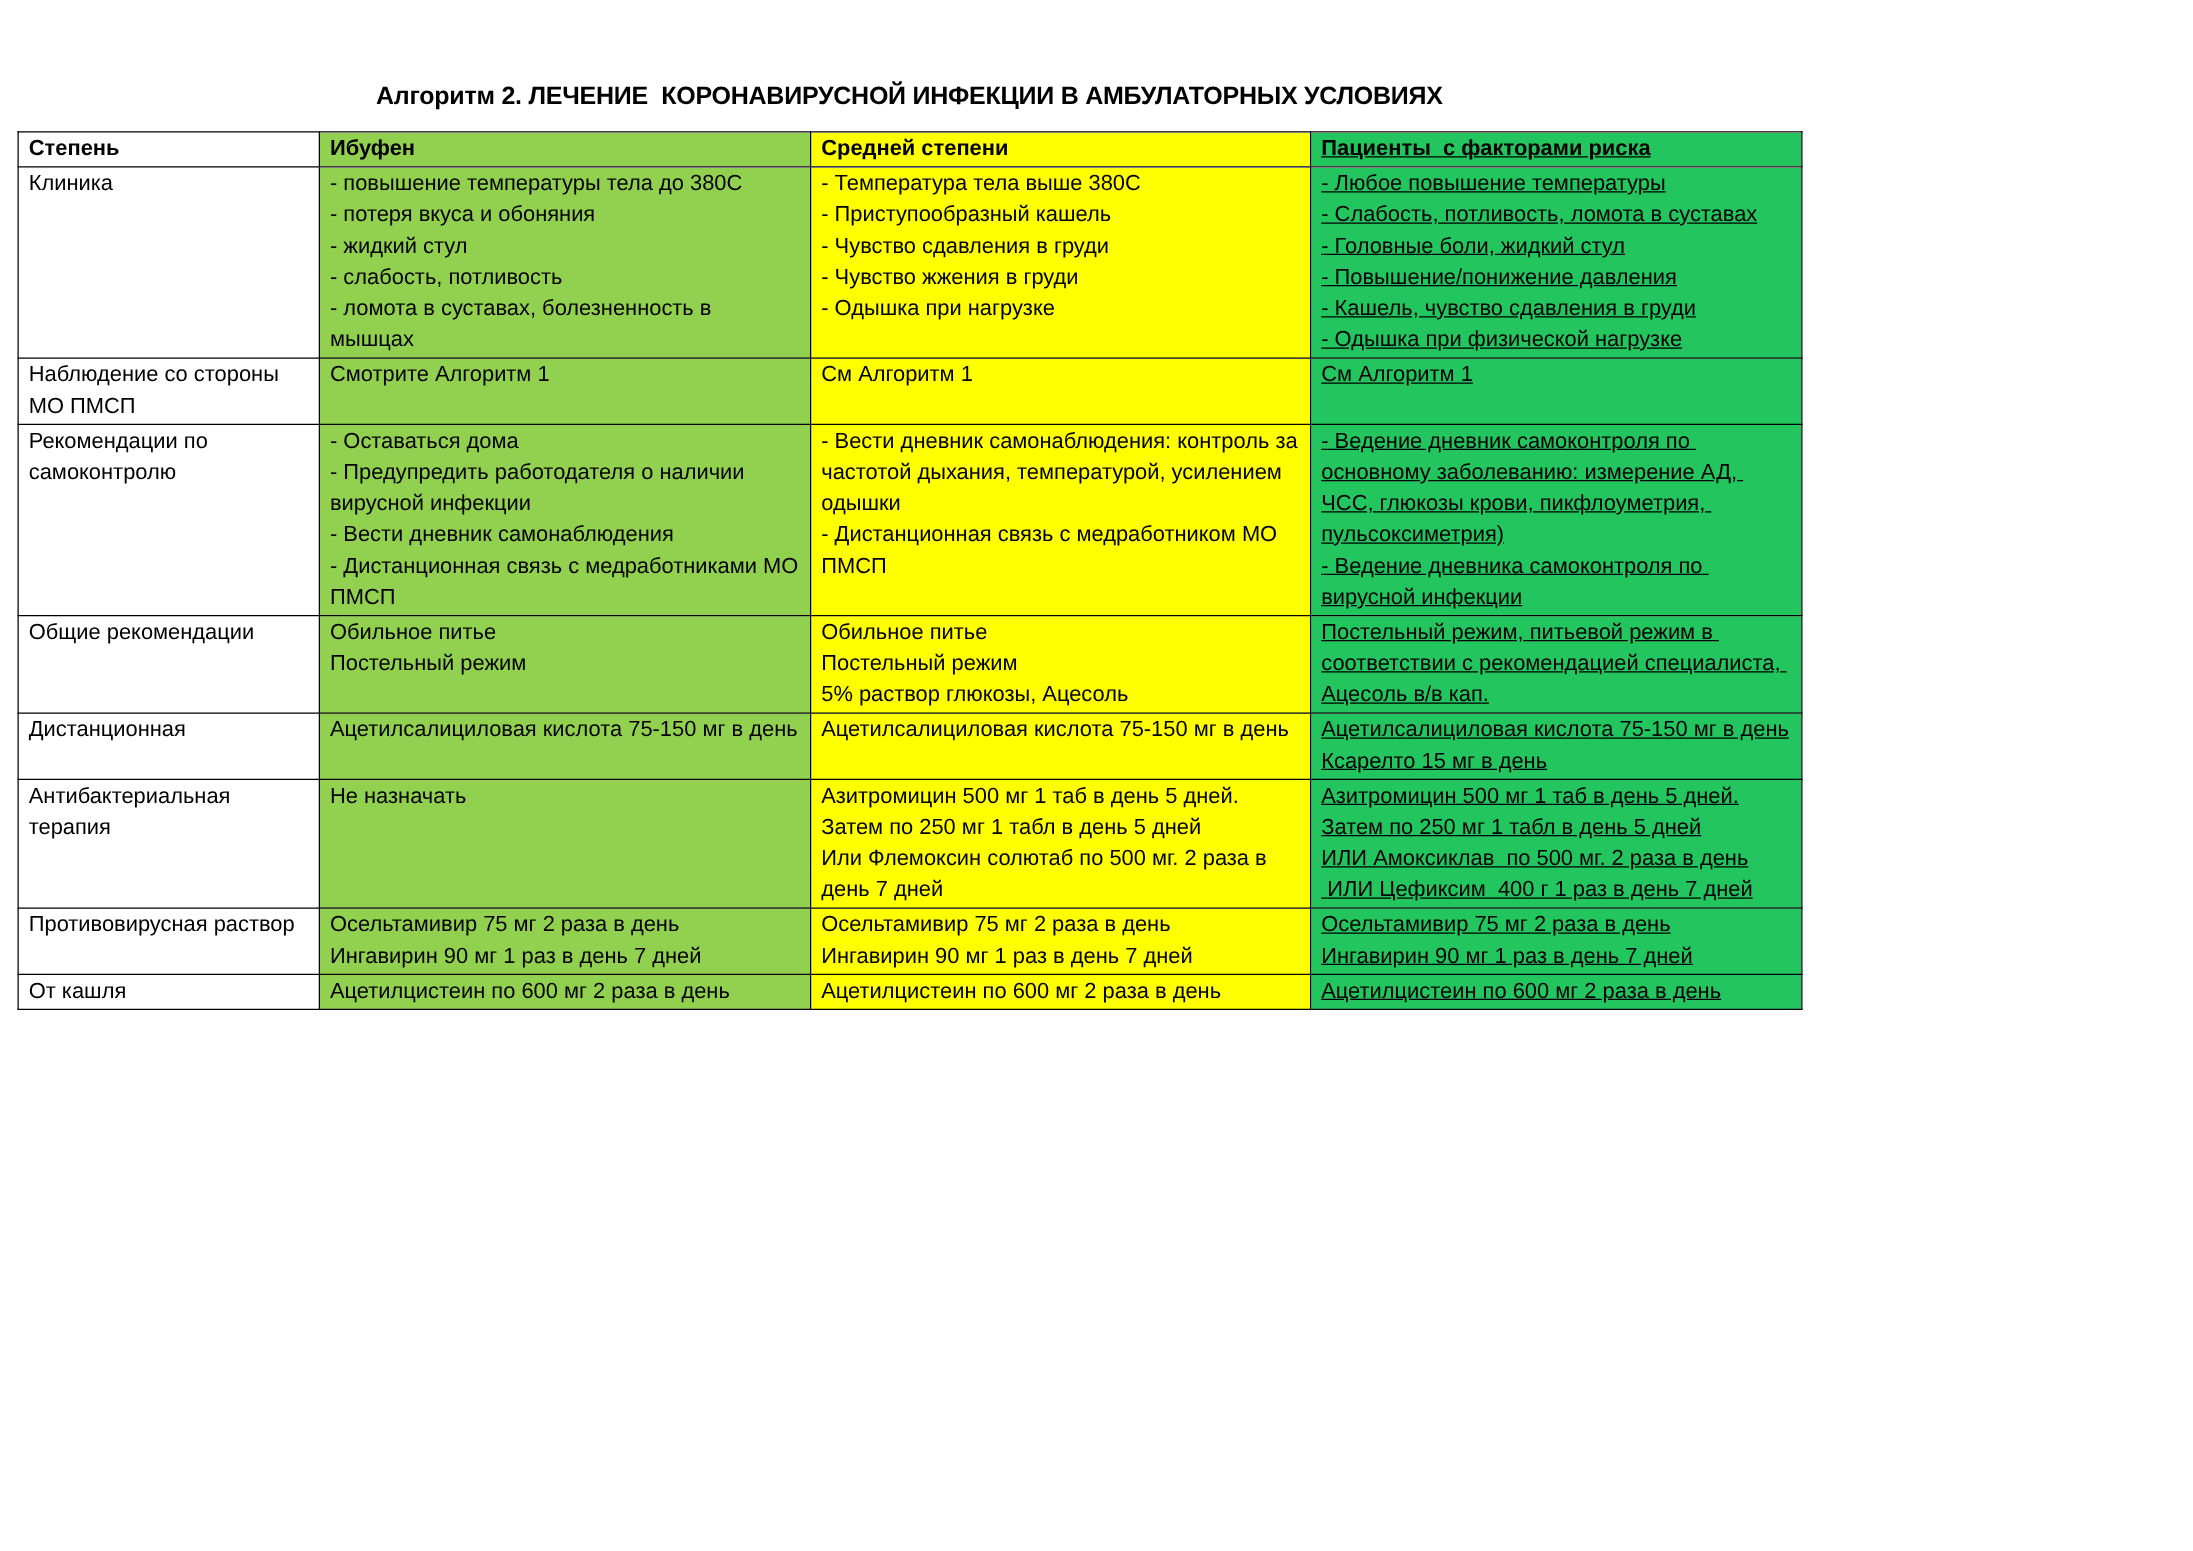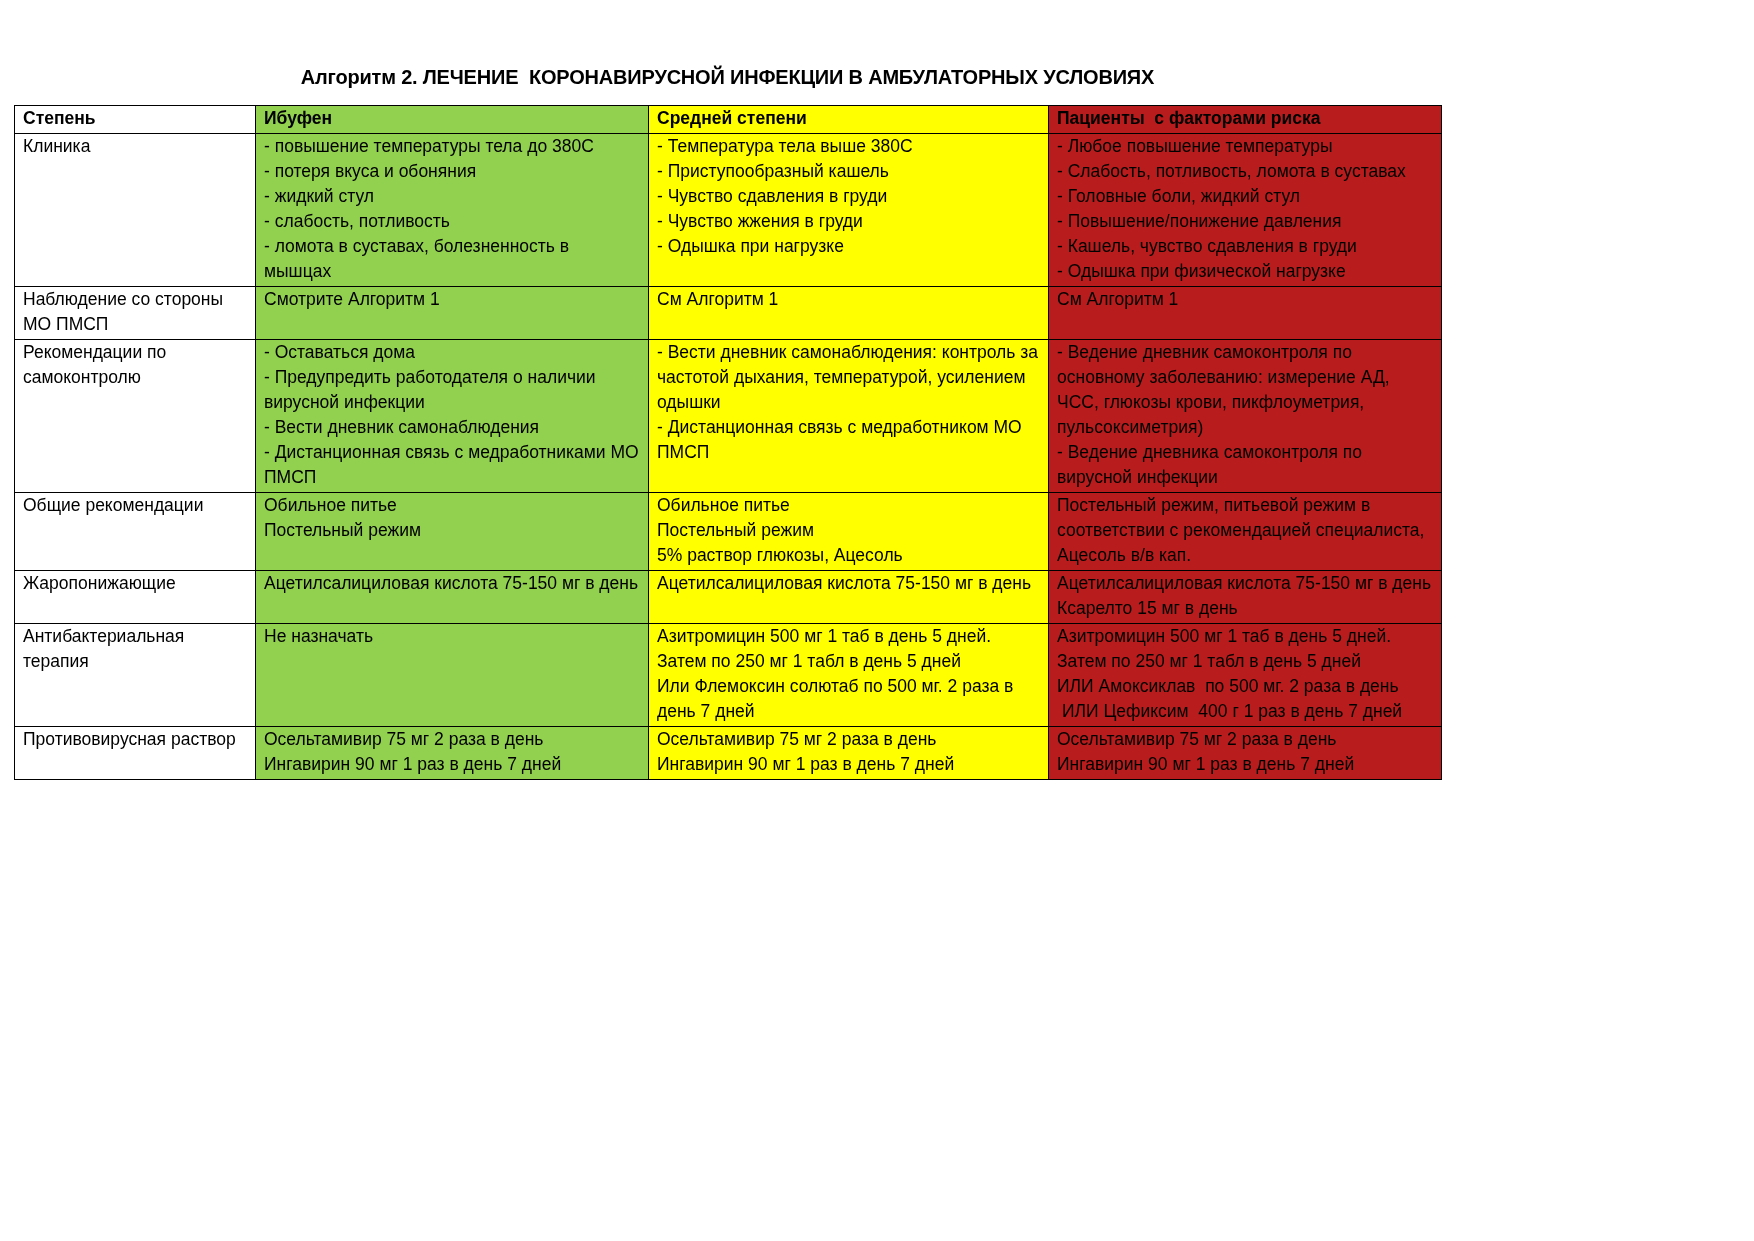--- a/index.html
+++ b/index.html
@@ -38,21 +38,21 @@
     padding: 0px 8px 2px 8px;
     font-size: 17.5px;
     line-height: 25px;
     white-space: pre-wrap;
     overflow: hidden;
   }
   table.algo th { font-weight: bold; }
   .bg-white  { background: #ffffff; }
   .bg-green  { background: #92d050; }
   .bg-yellow { background: #ffff00; }
-  .bg-orange { background: #b91c1c; }
+  .bg-orange { background: #22c55e; text-decoration: underline; }
 </style>
 </head>
 <body>
 
 <div class="page">
 
   <div class="doc-title">Алгоритм 2. ЛЕЧЕНИЕ  КОРОНАВИРУСНОЙ ИНФЕКЦИИ В АМБУЛАТОРНЫХ УСЛОВИЯХ</div>
 
   <table class="algo">
     <colgroup>
@@ -109,21 +109,21 @@
       <tr>
         <td class="bg-white">Общие рекомендации</td>
         <td class="bg-green">Обильное питье
 Постельный режим</td>
         <td class="bg-yellow">Обильное питье
 Постельный режим
 5% раствор глюкозы, Ацесоль</td>
         <td class="bg-orange">Постельный режим, питьевой режим в соответствии с рекомендацией специалиста, Ацесоль в/в кап.</td>
       </tr>
       <tr>
-        <td class="bg-white">Жаропонижающие</td>
+        <td class="bg-white">Дистанционная</td>
         <td class="bg-green">Ацетилсалициловая кислота 75-150 мг в день</td>
         <td class="bg-yellow">Ацетилсалициловая кислота 75-150 мг в день</td>
         <td class="bg-orange">Ацетилсалициловая кислота 75-150 мг в день
 Ксарелто 15 мг в день</td>
       </tr>
       <tr>
         <td class="bg-white">Антибактериальная терапия</td>
         <td class="bg-green">Не назначать</td>
         <td class="bg-yellow">Азитромицин 500 мг 1 таб в день 5 дней.
 Затем по 250 мг 1 табл в день 5 дней
@@ -135,16 +135,22 @@
       </tr>
       <tr>
         <td class="bg-white">Противовирусная раствор</td>
         <td class="bg-green">Осельтамивир 75 мг 2 раза в день
 Ингавирин 90 мг 1 раз в день 7 дней</td>
         <td class="bg-yellow">Осельтамивир 75 мг 2 раза в день
 Ингавирин 90 мг 1 раз в день 7 дней</td>
         <td class="bg-orange">Осельтамивир 75 мг 2 раза в день
 Ингавирин 90 мг 1 раз в день 7 дней</td>
       </tr>
+      <tr>
+        <td class="bg-white">От кашля</td>
+        <td class="bg-green">Ацетилцистеин по 600 мг 2 раза в день</td>
+        <td class="bg-yellow">Ацетилцистеин по 600 мг 2 раза в день</td>
+        <td class="bg-orange">Ацетилцистеин по 600 мг 2 раза в день</td>
+      </tr>
     </tbody>
   </table>
 
 </div>
 
 </body></html>

